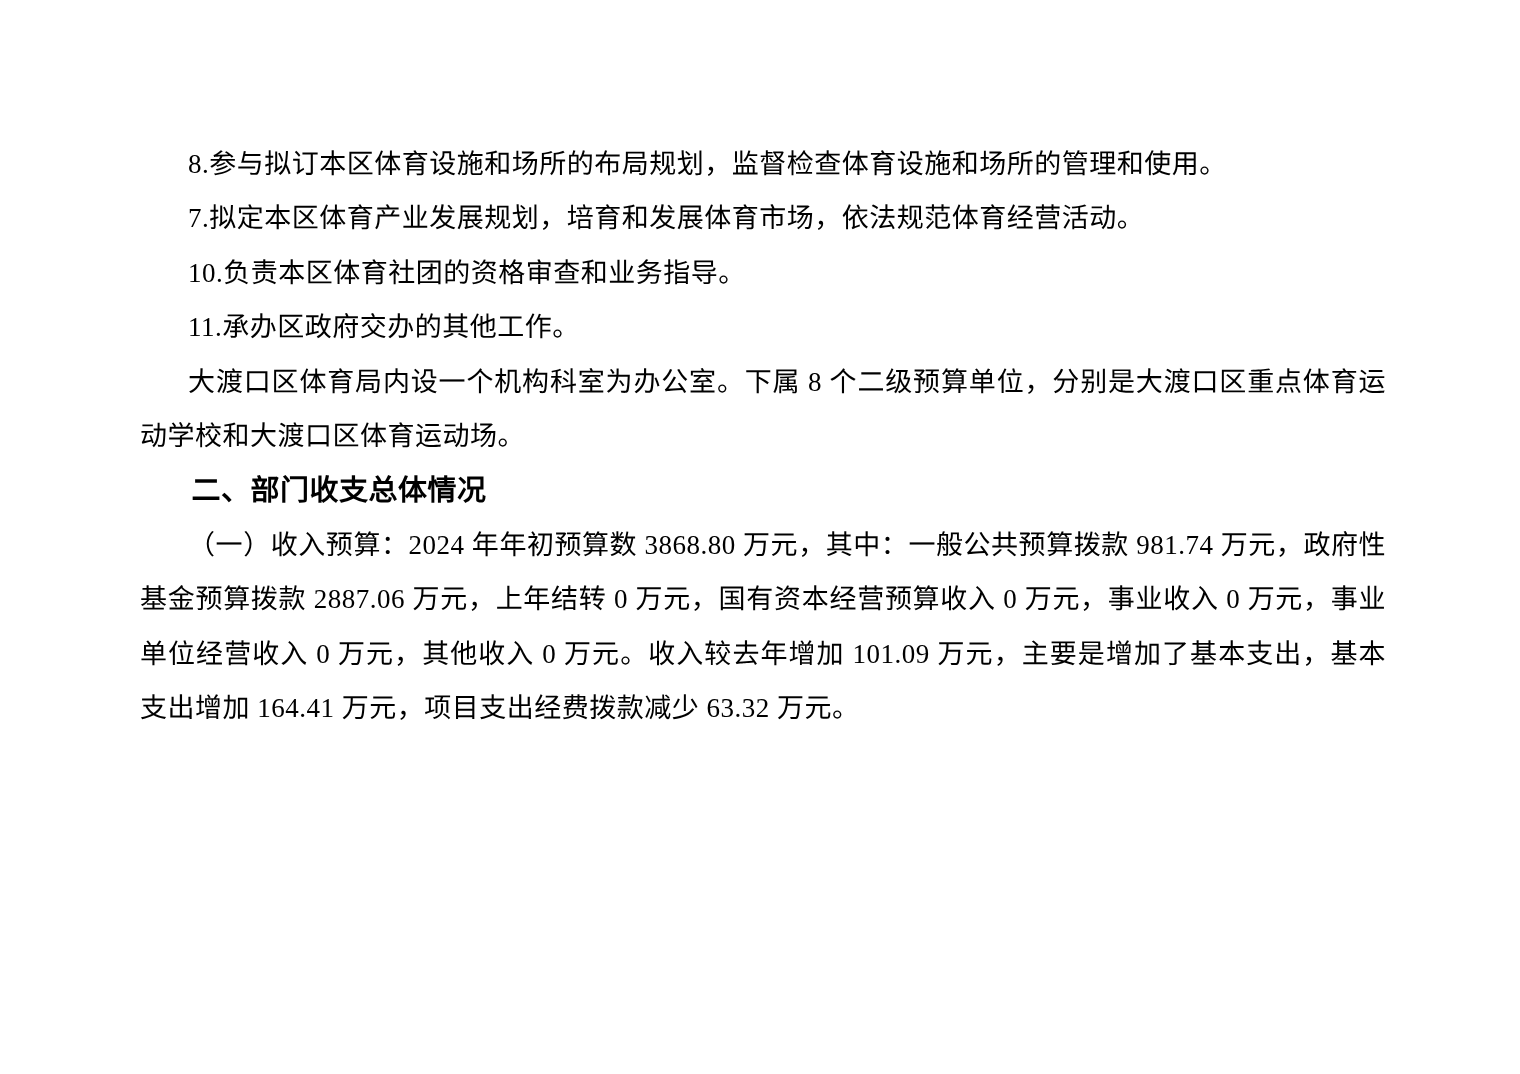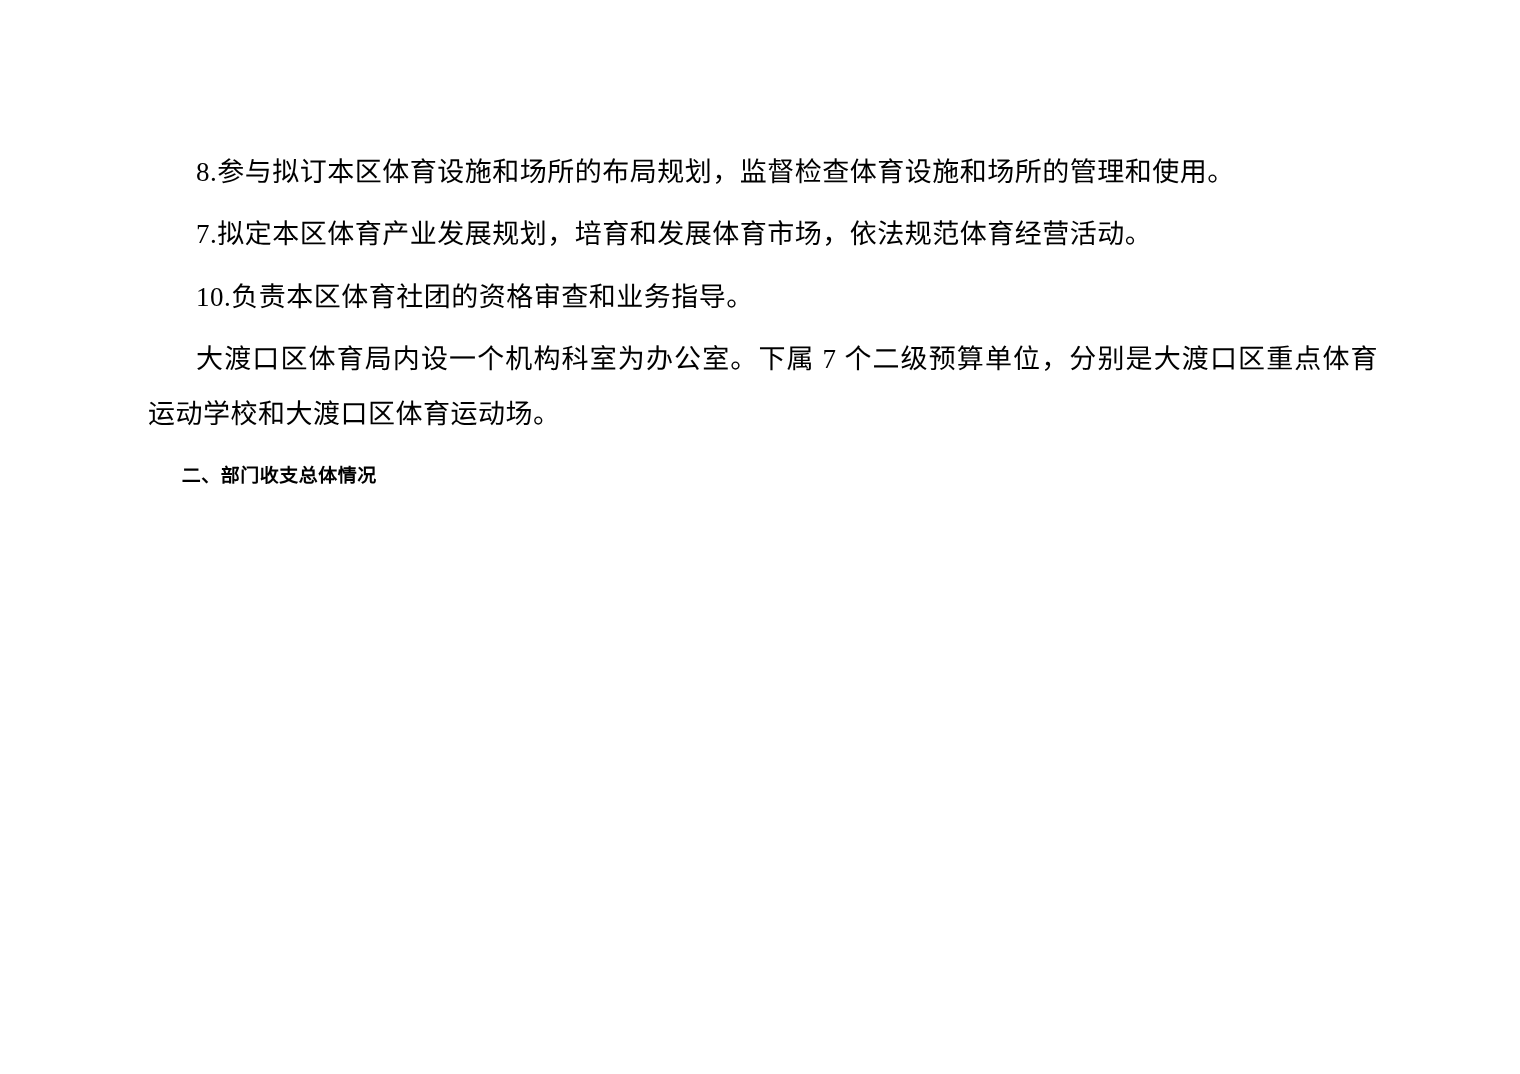--- a/index.html
+++ b/index.html
@@ -16,36 +16,38 @@
     position: absolute;
     left: 140px;
     top: 137px;
     width: 1246px;
     font-size: 27px;
     line-height: 54.4px;
     text-align: justify;
     letter-spacing: 0.5px;
   }
   .doc-content p {
-    margin: 8px;
+    margin: 0;
     padding: 0;
     text-indent: 1.78em;
   }
   p.heading {
     font-family: "Liberation Sans", sans-serif;
     font-weight: 700;
-    font-size: 19px;
+    font-size: 29px;
   }
   
   p.cont-next-page {
     text-align-last: justify;
   }
 </style>
 </head>
 <body>
 
 <div class="doc-content">
   <p>8.参与拟订本区体育设施和场所的布局规划，监督检查体育设施和场所的管理和使用。</p>
   <p>7.拟定本区体育产业发展规划，培育和发展体育市场，依法规范体育经营活动。</p>
   <p>10.负责本区体育社团的资格审查和业务指导。</p>
-  <p>大渡口区体育局内设一个机构科室为办公室。下属 7 个二级预算单位，分别是大渡口区重点体育运动学校和大渡口区体育运动场。</p>
+  <p>11.承办区政府交办的其他工作。</p>
+  <p>大渡口区体育局内设一个机构科室为办公室。下属 8 个二级预算单位，分别是大渡口区重点体育运动学校和大渡口区体育运动场。</p>
   <p class="heading">二、部门收支总体情况</p>
+  <p>（一）收入预算：2024 年年初预算数 3868.80 万元，其中：一般公共预算拨款 981.74 万元，政府性基金预算拨款 2887.06 万元，上年结转 0 万元，国有资本经营预算收入 0 万元，事业收入 0 万元，事业单位经营收入 0 万元，其他收入 0 万元。收入较去年增加 101.09 万元，主要是增加了基本支出，基本支出增加 164.41 万元，项目支出经费拨款减少 63.32 万元。</p>
 </div>
 
 </body></html>

